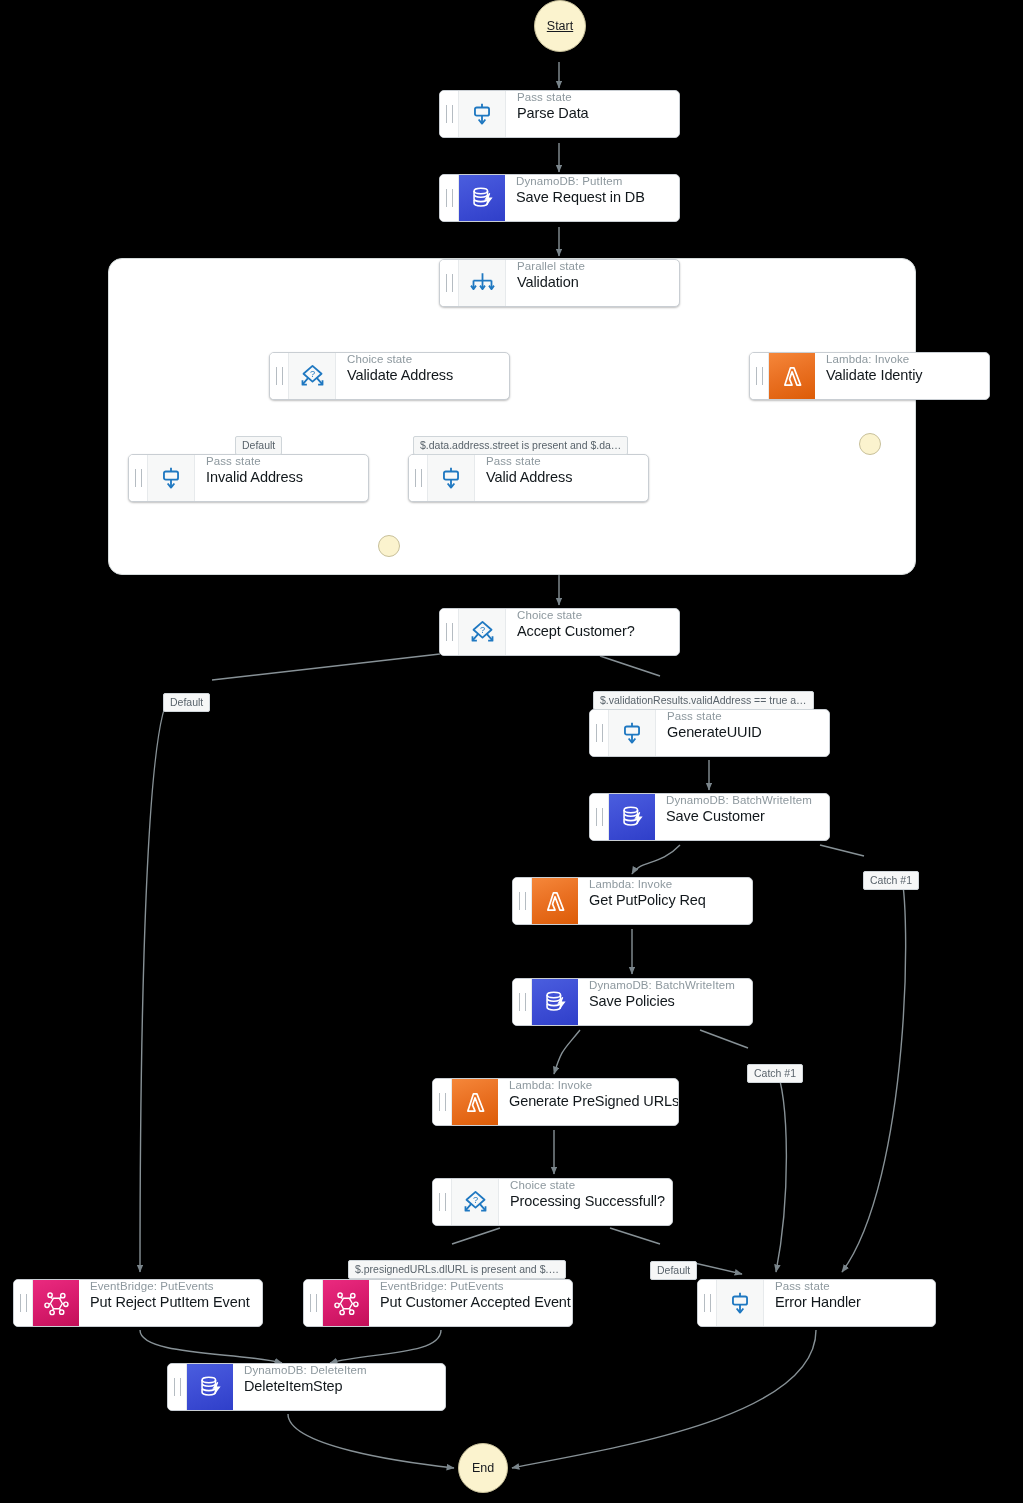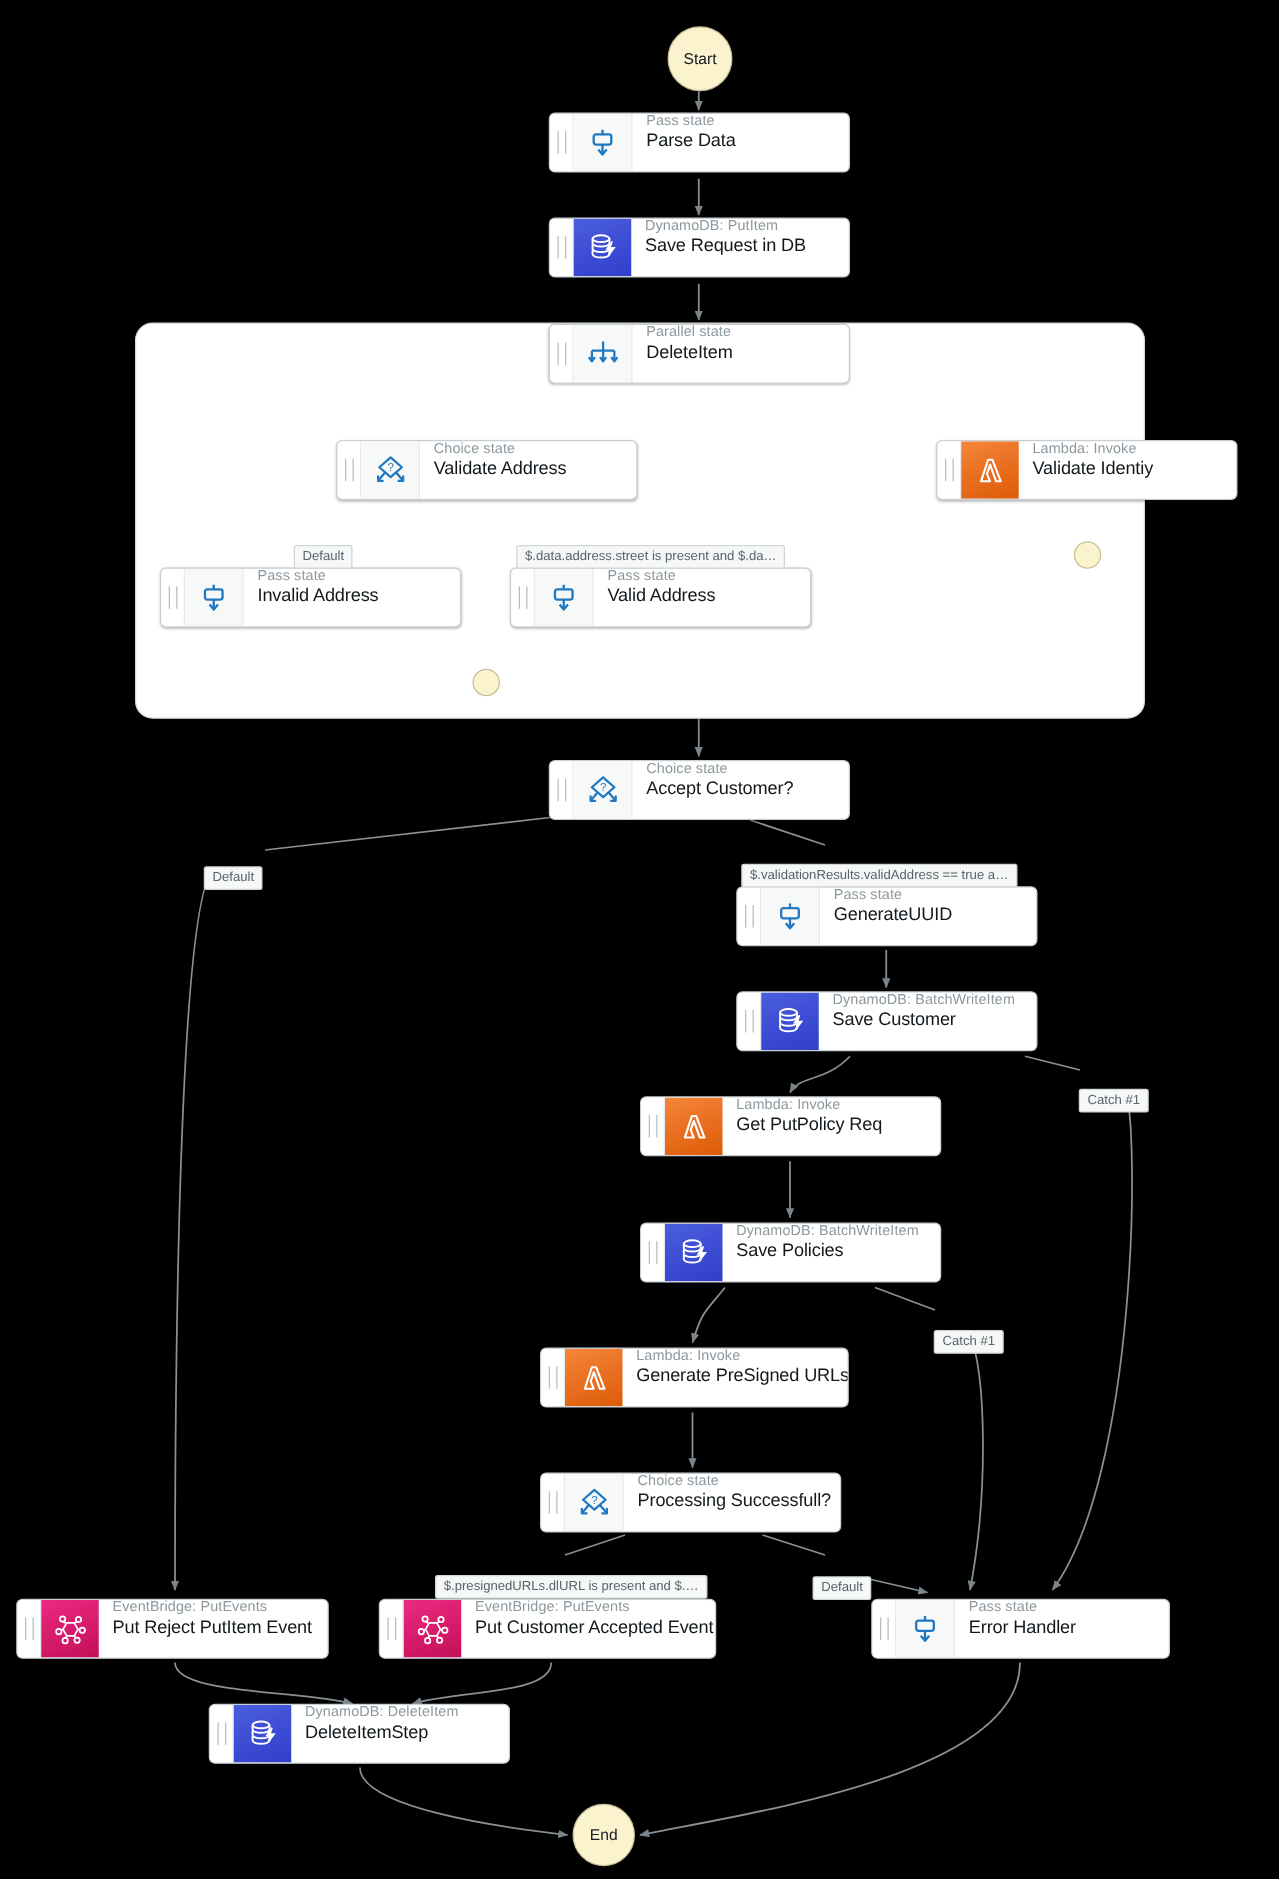--- a/index.html
+++ b/index.html
@@ -174,21 +174,21 @@
       <path d="M441,1330 C441,1356 368,1352 330,1363"></path>
 
       <path d="M288,1414 C288,1446 400,1462 454,1468"></path>
 
       <path d="M816,1330 C816,1420 600,1450 512,1468"></path>
     </g>
   </svg>
 
   <div class="parallel-container" style="left:108px;top:258px;width:806px;height:315px;"></div>
 
-  <div class="terminal" style="left:534px;top:21px;width:50px;height:50px;">
+  <div class="terminal" style="left:534px;top:0;width:50px;height:50px;text-decoration:underline;">
     <span>Start</span>
   </div>
   <div class="terminal" style="left:458px;top:1443px;width:48px;height:48px;">
     <span>End</span>
   </div>
   <div class="dot" style="left:378px;top:535px;"></div>
   <div class="dot" style="left:859px;top:433px;"></div>
 
   <div class="node" style="left:439px;top:90px;width:241px;">
     <div class="grip">
@@ -233,21 +233,21 @@
     <div class="iconbox">
       <svg width="27" height="27" viewBox="0 0 24 24" fill="none" stroke="#1f78c1" stroke-width="1.6">
         <path d="M12 2.8 L12 9.4"></path>
         <path d="M4 9.4 L20 9.4"></path>
         <path d="M4 9.4 L4 16.3 M12 9.4 L12 16.3 M20 9.4 L20 16.3"></path>
         <path d="M1.8 13.9 L4 17 L6.2 13.9 M9.8 13.9 L12 17 L14.2 13.9 M17.8 13.9 L20 17 L22.2 13.9" stroke-linejoin="round"></path>
       </svg>
     </div>
     <div class="labels">
       <div class="kind">Parallel state</div>
-      <div class="title">DeleteItem</div>
+      <div class="title">Validation</div>
     </div>
   </div>
 
   <div class="node" style="left:269px;top:352px;width:241px;">
     <div class="grip">
         <i></i>
       </div>
     <div class="iconbox">
       <svg width="27" height="27" viewBox="0 0 24 24" fill="none" stroke="#1f78c1" stroke-width="1.6">
         <path d="M12 2.6 L20 9.6 L12 16.6 L4 9.6 Z" stroke-linejoin="round"></path>
@@ -486,21 +486,21 @@
         <path d="M12 2.6 L12 6 M12 13.5 L12 20.2"></path>
         <path d="M8.9 17.1 L12 20.9 L15.1 17.1" stroke-linejoin="round"></path>
       </svg>
     </div>
     <div class="labels">
       <div class="kind">Pass state</div>
       <div class="title">Error Handler</div>
     </div>
   </div>
 
-  <div class="node" style="left:167px;top:1363px;width:241px;">
+  <div class="node" style="left:167px;top:1363px;width:279px;">
     <div class="grip">
         <i></i>
       </div>
     <div class="iconbox tint dynamodb">
       <svg width="27" height="27" viewBox="0 0 24 24" fill="none" stroke="#ffffff" stroke-width="1.4">
         <ellipse cx="10.5" cy="5.3" rx="6" ry="2.4"></ellipse>
         <path d="M4.5 5.3 v3.2 c0 1.3 2.7 2.4 6 2.4 s6-1.1 6-2.4 V5.3"></path>
         <path d="M4.5 9.2 v3.2 c0 1.3 2.7 2.4 6 2.4 s6-1.1 6-2.4 V9.2"></path>
         <path d="M4.5 13.1 v3.2 c0 1.3 2.7 2.4 6 2.4 s6-1.1 6-2.4 V13.1"></path>
         <path d="M18.4 7.3 L14.6 12.6 h3 l-2.2 5.2 4.6-6.1 h-3.1 z" fill="#ffffff" stroke="#ffffff" stroke-width="1"></path>

